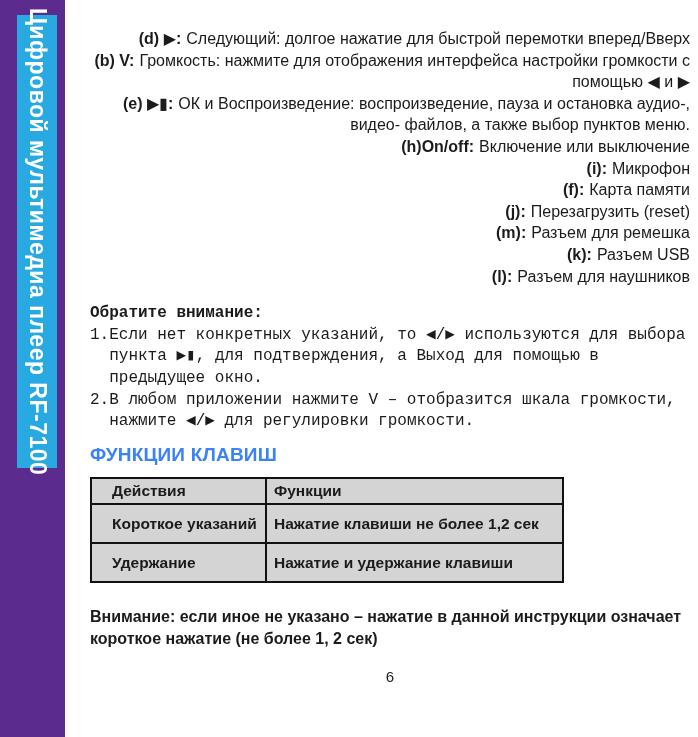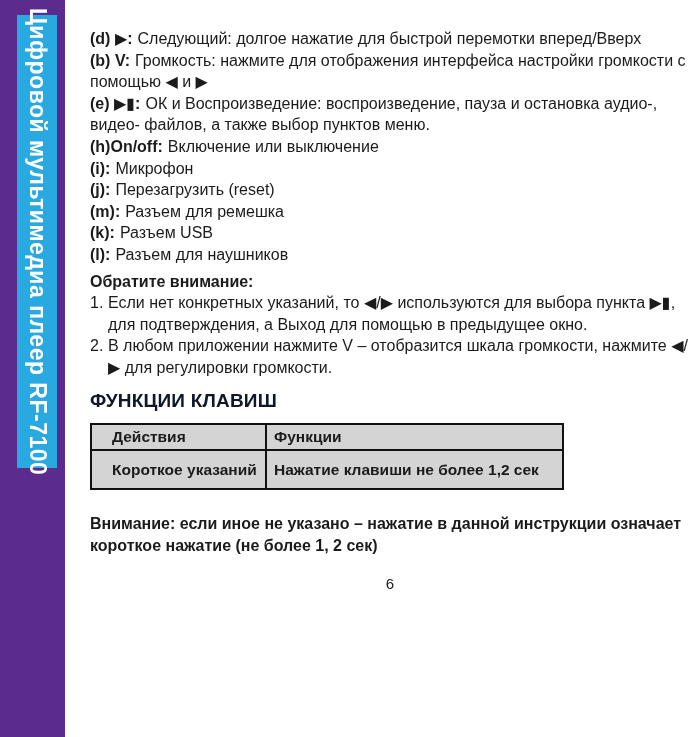--- a/index.html
+++ b/index.html
@@ -31,30 +31,30 @@
     font-weight:700;
     font-size:23px;
     letter-spacing:.5px;
   }
   
   .content{
     position:absolute;left:90px;top:28px;
     width:600px;
     font-size:16px;line-height:21.6px;
   }
-  .keys p{margin:0;}
+  .keys p{margin:0;text-align:right;}
   .pre{font-weight:700;margin-right:5px;}
-  .notes{margin-top:5px;}
+  .notes{margin-top:16px;font-family:Liberation Mono, monospace;}
   .notes-heading{font-weight:700;margin:0;}
   .note{display:flex;margin:0;}
   .note-num{flex:0 0 18px;}
   .note-body{flex:1;}
   .section-heading{
     margin:11px 0 0 0;
-    color:#0f172a;
+    color:#3b82f6;
     font-size:19px;
     font-weight:700;
     letter-spacing:.2px;
   }
   table.func{
     border-collapse:collapse;
     margin-top:12px;
     width:474px;
     background:#d4d4d4;
   }
@@ -90,20 +90,21 @@
 </div>
 
 <div class="content">
 
   <div class="keys">
     <p><span class="pre">(d) ▶:</span><span>Следующий: долгое нажатие для быстрой перемотки вперед/Вверх</span></p>
     <p><span class="pre">(b) V:</span><span>Громкость: нажмите для отображения интерфейса настройки громкости с помощью ◀ и ▶</span></p>
     <p><span class="pre">(e) ▶▮:</span><span>ОК и Воспроизведение: воспроизведение, пауза и остановка аудио-, видео- файлов, а также выбор пунктов меню.</span></p>
     <p><span class="pre">(h)On/off:</span><span>Включение или выключение</span></p>
     <p><span class="pre">(i):</span><span>Микрофон</span></p>
+    <p><span class="pre">(f):</span><span>Карта памяти</span></p>
     <p><span class="pre">(j):</span><span>Перезагрузить (reset)</span></p>
     <p><span class="pre">(m):</span><span>Разъем для ремешка</span></p>
     <p><span class="pre">(k):</span><span>Разъем USB</span></p>
     <p><span class="pre">(l):</span><span>Разъем для наушников</span></p>
   </div>
 
   <div class="notes">
     <p class="notes-heading">Обратите внимание:</p>
     <p class="note">
       <span class="note-num">1.</span>
@@ -120,20 +121,24 @@
   <table class="func">
     <tbody>
       <tr>
         <th class="col-action">Действия</th>
         <th>Функции</th>
       </tr>
       <tr>
         <td class="col-action">Короткое указаний</td>
         <td>Нажатие клавиши не более 1,2 сек</td>
       </tr>
+      <tr>
+        <td class="col-action">Удержание</td>
+        <td>Нажатие и удержание клавиши</td>
+      </tr>
     </tbody>
   </table>
 
   <p class="warning">Внимание: если иное не указано – нажатие в данной инструкции означает короткое нажатие (не более 1, 2 сек)</p>
 
   <p class="pagenum">6</p>
 
 </div>
 
 </body></html>

